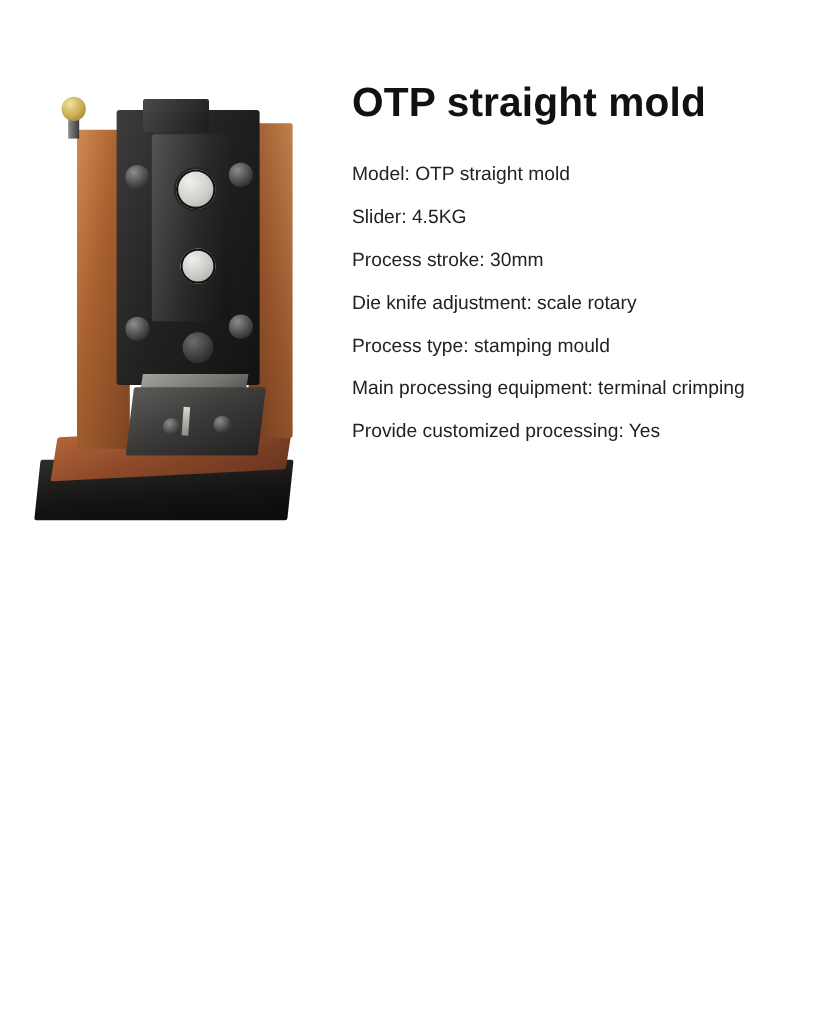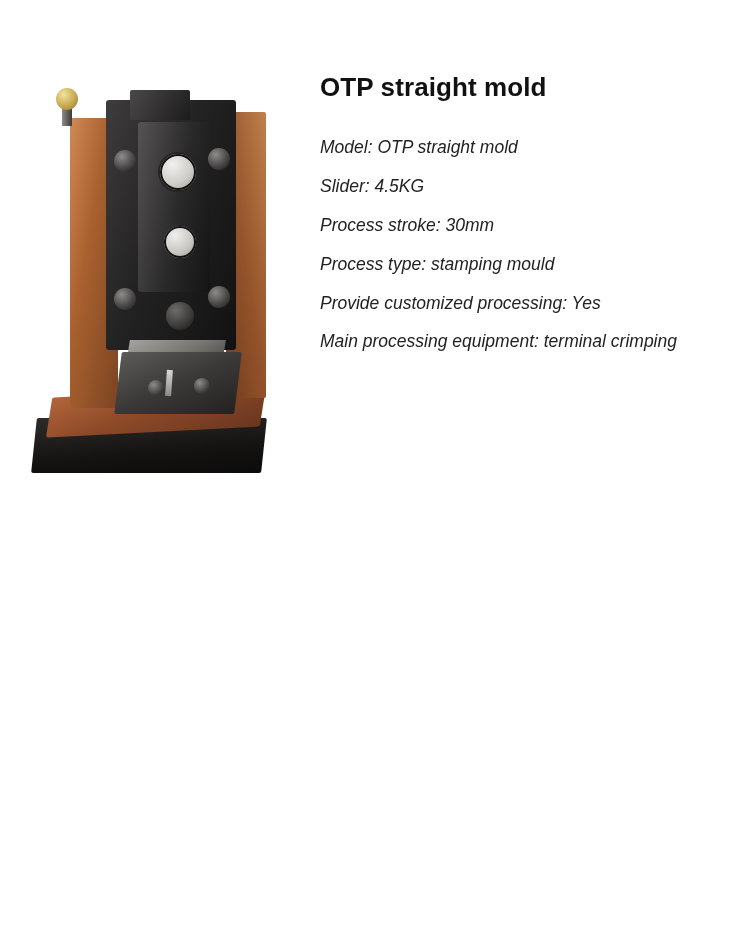--- a/index.html
+++ b/index.html
@@ -31,32 +31,31 @@
     width: 290px;
     height: 450px;
   }
   #section-one .text-wrap {
     position: absolute;
     left: 320px;
     top: 72px;
     width: 420px;
   }
   #section-one .title {
-    font-size: 26px;
+    font-size: 37px;
     font-weight: bold;
     color: #111111;
     margin: 0 0 34px 0;
     letter-spacing: 0.1px;
   }
   #section-one .spec-line {
     font-size: 17.5px;
     color: #222222;
     margin-bottom: 17px;
     line-height: 1.25;
-    font-style: italic;
   }
 
   
   #section-two {
     height: 431px;
   }
 
   
   .machine {
     position: relative;
@@ -187,23 +186,24 @@
       <div class="mpart m1-knob-stem"></div>
       <div class="mpart m1-knob"></div>
     </div>
   </div>
 
   <div class="text-wrap">
     <h2 class="title">OTP straight mold</h2>
     <div class="spec-line">Model: OTP straight mold</div>
     <div class="spec-line">Slider: 4.5KG</div>
     <div class="spec-line">Process stroke: 30mm</div>
+    <div class="spec-line">Die knife adjustment: scale rotary</div>
     <div class="spec-line">Process type: stamping mould</div>
+    <div class="spec-line">Main processing equipment: terminal crimping</div>
     <div class="spec-line">Provide customized processing: Yes</div>
-    <div class="spec-line">Main processing equipment: terminal crimping</div>
   </div>
 </div>
 
 <div class="product-block" id="section-two">
 
   
 
   
 </div>
 

